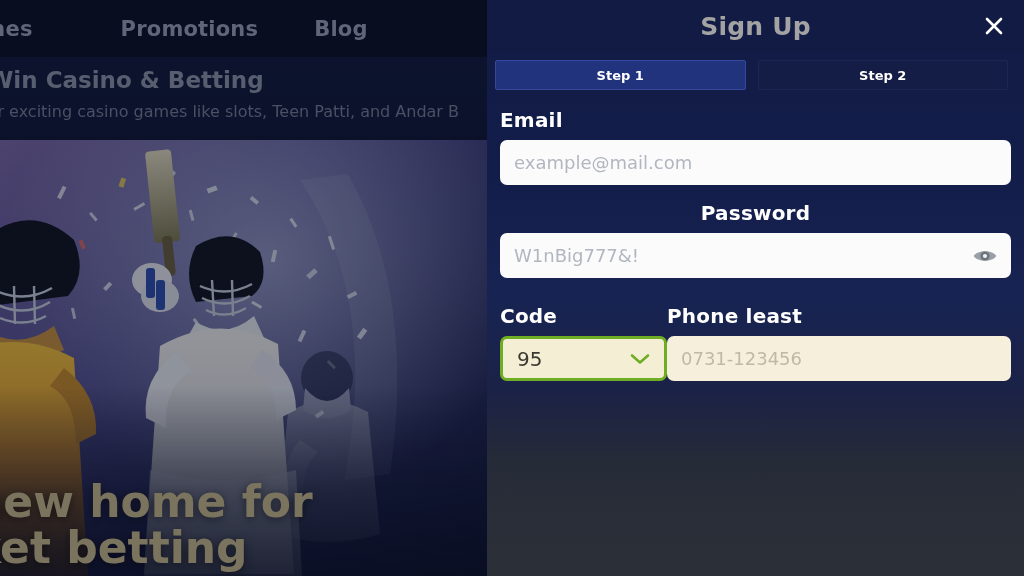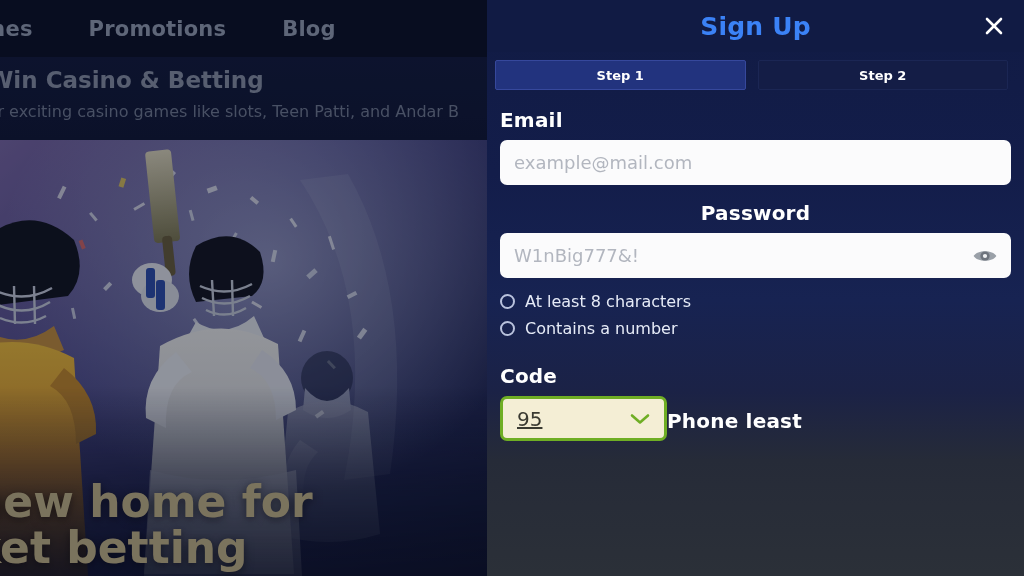--- a/index.html
+++ b/index.html
@@ -31,21 +31,21 @@
     display: flex; align-items: center;
   }
   .nav-link {
     color: #9aa3b8;
     font-size: 21px;
     font-weight: bold;
     letter-spacing: .2px;
     white-space: nowrap;
   }
   .nav-link.first { margin-left: -31px; }
-  .nav-link.mid  { margin-left: 56px; text-align: center; }
+  .nav-link.mid  { margin-left: 88px; text-align: center; }
   .nav-link.last { margin-left: 56px; }
 
   #site-subhead {
     position: absolute; left: 0; top: 57px;
     width: 487px; height: 83px;
     background: linear-gradient(180deg,#131a3c 0%, #101735 100%);
     padding-left: 8px;
   }
   #site-title {
     position: absolute; left: -12px; top: 10px;
@@ -103,21 +103,21 @@
         #2b3038 100%);
     overflow: hidden;
   }
   #modal-header {
     position: relative;
     height: 52px;
     background: #111b44;
     display: flex; align-items: center; justify-content: center;
   }
   #modal-title {
-    color: #3b82f6;
+    color: #a3a3a3;
     font-size: 25px;
     font-weight: bold;
     letter-spacing: .2px;
   }
   #close-btn {
     position: absolute;
     right: 12px; top: 8px;
     width: 36px; height: 36px;
     display: flex; align-items: center; justify-content: center;
     cursor: pointer;
@@ -216,21 +216,20 @@
     background: #f4eed5;
     border: 3px solid #6fae24;
     border-radius: 7px;
     display: flex; align-items: center;
     padding: 0 14px;
     cursor: pointer;
   }
   .select-value {
     color: #3a3a32;
     font-size: 20px;
-    text-decoration: underline;
   }
   #code-chevron {
     position: absolute; right: 14px; top: 50%;
     transform: translateY(-50%);
   }
   .cream-input {
     width: 100%;
     height: 45px;
     border: none;
     border-radius: 7px;
@@ -418,42 +417,33 @@
         <input class="text-input" type="text" placeholder="W1nBig777&amp;!" style="">
         <button id="pw-toggle" aria-label="Show password">
           <svg width="26" height="20" viewBox="0 0 26 20" fill="none">
             <path d="M1.6 10 C5.4 3.6, 20.6 3.6, 24.4 10 C20.6 16.4, 5.4 16.4, 1.6 10 Z" fill="#9aa0a8"></path>
             <circle cx="13" cy="10" r="4.6" fill="#6e747d"></circle>
             <circle cx="13" cy="10" r="2.1" fill="#f0f1f3"></circle>
           </svg>
         </button>
       </div>
 
-      <div id="rules">
-        <div class="rule">
-          <span class="rule-dot"></span>
-          <span class="rule-text">At least 8 characters</span>
-        </div>
-        <div class="rule">
-          <span class="rule-dot"></span>
-          <span class="rule-text">Contains a number</span>
-        </div>
-      </div>
 
       <div id="phone-row">
         <div id="code-col">
           <div class="field-label">Code</div>
           <div class="select-box">
             <span class="select-value">95</span>
             <svg id="code-chevron" width="20" height="13" viewBox="0 0 20 13" fill="none" stroke="#6fae24" stroke-width="2.6" stroke-linecap="round" stroke-linejoin="round">
               <polyline points="2,3 10,10 18,3"></polyline>
             </svg>
           </div>
         </div>
         <div id="phone-col">
           <div class="field-label">Phone least</div>
+          <input class="cream-input" type="text" placeholder="0731-123456" style="">
         </div>
       </div>
 
     </div>
   </div>
 
 </div>
 
 </body></html>

